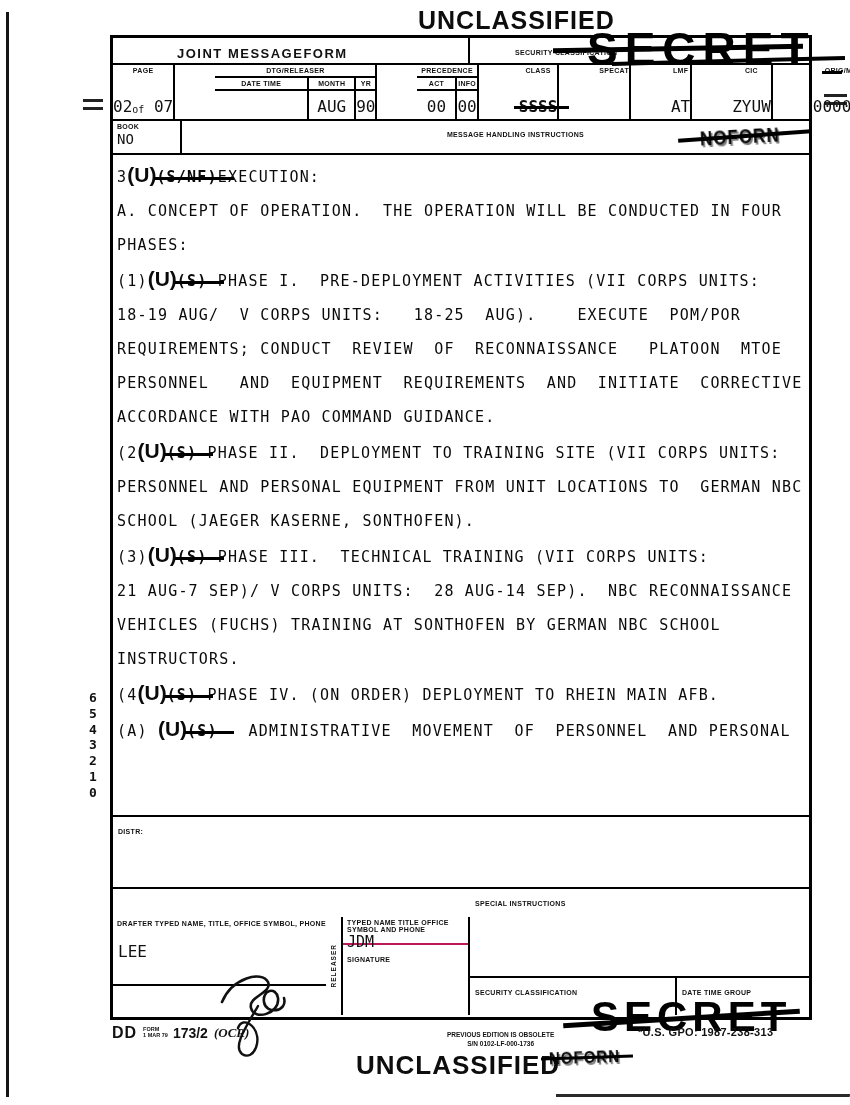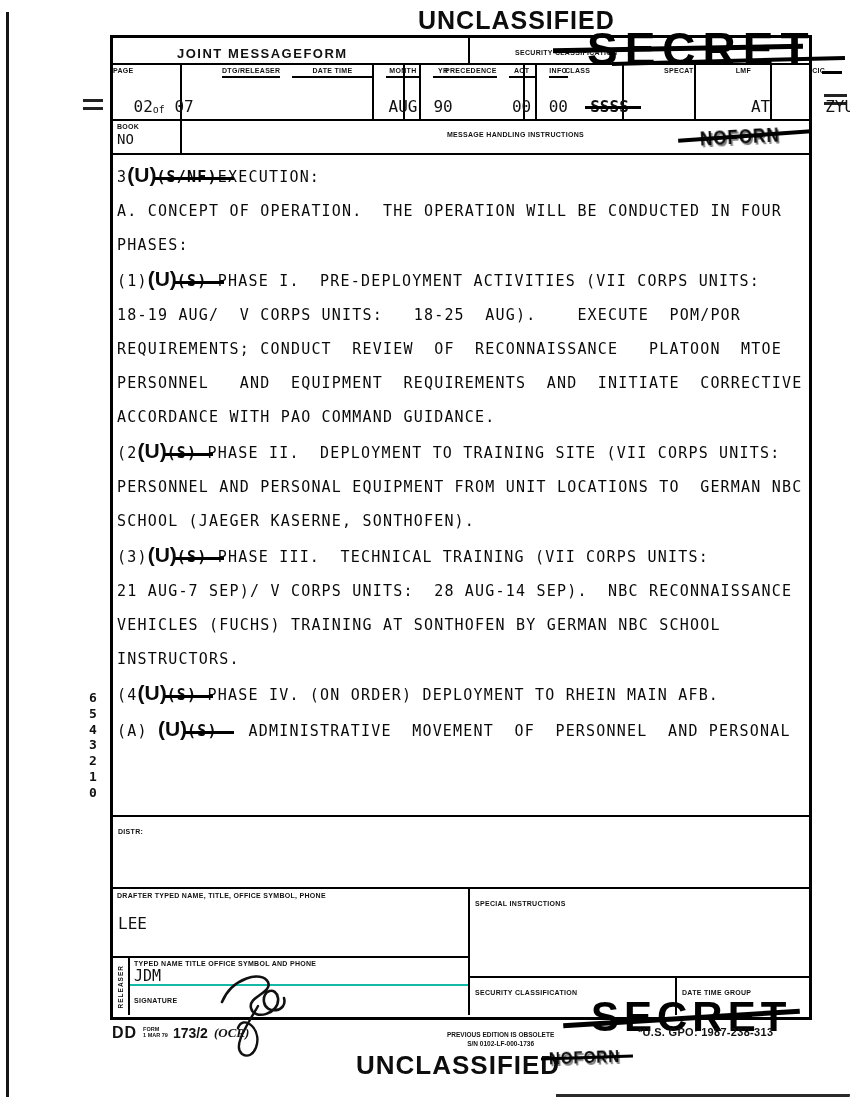--- a/index.html
+++ b/index.html
@@ -27,27 +27,27 @@
   .row { display:flex; border-bottom:2px solid #000;gap:40px; }
   .cell { border-right:2px solid #000; position:relative; }
   .cell:last-child { border-right:none; }
 
   .title-row { height:27px; }
   .title-cell { width:357px; font:700 13px "Liberation Sans", sans-serif; letter-spacing:1.5px; padding:8px 0 0 64px; }
   .secclass-cell { flex:1; padding:3px 0 0 5px; }
 
   
   .cols-row { height:56px; }
-  .col { display:flex; }
+  .col { display:flex; flex-direction:column; }
   .col .lab { text-align:center; padding-top:2px; }
   .col .val { flex:1; display:flex; align-items:flex-end; justify-content:center;
               font:16px "DejaVu Sans Mono", monospace; padding-bottom:3px; }
   .grp-lab { text-align:center; padding-top:2px; height:13px; border-bottom:2px solid #000; }
   .subcols { display:flex; flex:1; }
-  .subcol { display:flex; flex-direction:column; border-right:2px solid #000;padding-left:12px; }
+  .subcol { display:flex; flex-direction:column; border-right:2px solid #000; }
   .subcol:last-child { border-right:none; }
   .subcol .slab { text-align:center; height:13px; padding-top:2px; border-bottom:2px solid #000; }
   .ofsmall { font-size:10px; align-self:flex-end; padding-bottom:1px; }
   .struck-val { position:relative; font-weight:700; }
   .struck-val::after { content:""; position:absolute; left:-5px; right:-12px; top:46%; height:3px; background:#000; }
 
   
   .book-row { height:34px; }
   .book-cell { width:69px; padding:2px 0 0 4px; }
   .book-no { font:14px "DejaVu Sans Mono", monospace; margin-top:1px; }
@@ -59,28 +59,28 @@
            white-space:pre; color:#0a0a0a; font-weight:500; }
   .seg-u { font-family:"Liberation Sans", sans-serif; font-weight:800; font-size:21px; letter-spacing:0; }
   .seg-s { position:relative; font-weight:700; }
   .seg-s::after { content:""; position:absolute; left:-2px; right:-16px; top:48%; height:3px; background:#000; }
 
   
   .distr-box { height:72px; border-bottom:2px solid #000; padding:3px 0 0 5px; }
 
   
   .bottom-grid { display:flex; height:126px; }
-  .bg-left { width:357px; border-right:2px solid #000; display:flex; flex-direction:column; }
+  .bg-left { width:357px; border-right:2px solid #000; display:flex; flex-direction:row;margin-top:28px; }
   .drafter-box { height:69px; border-bottom:2px solid #000; padding:3px 0 0 4px; }
   .drafter-name { font:16px "DejaVu Sans Mono", monospace; margin:15px 0 0 1px; }
   .releaser-block { flex:1; display:flex; }
   .rel-vert { width:17px; border-right:2px solid #000; display:flex; align-items:center; justify-content:center; }
   .vert-text { writing-mode:vertical-rl; transform:rotate(180deg); font:700 6.5px "Liberation Sans", sans-serif; letter-spacing:1px; }
   .rel-rows { flex:1; display:flex; flex-direction:column; }
-  .typed-row { height:28px; border-bottom:2px solid #14b8a6; padding:2px 0 0 4px; }
+  .typed-row { height:28px; border-bottom:2px solid #be185d; padding:2px 0 0 4px; }
   .typed-name { font:15px "DejaVu Sans Mono", monospace; margin-top:0px; }
   .sig-row { flex:1; padding:3px 0 0 4px; }
   .bg-right { flex:1; display:flex; flex-direction:column; }
   .special-box { height:89px; border-bottom:2px solid #000; padding:3px 0 0 5px; }
   .secdtg-row { flex:1; display:flex; }
   .secclass-bottom { width:207px; border-right:2px solid #000; padding:3px 0 0 5px; }
   .dtg-group { flex:1; padding:3px 0 0 5px; }
 
   
   .margin-digits { position:absolute; left:89px; top:690px; font:700 13px "DejaVu Sans Mono", monospace; line-height:15.8px; text-align:center; }

